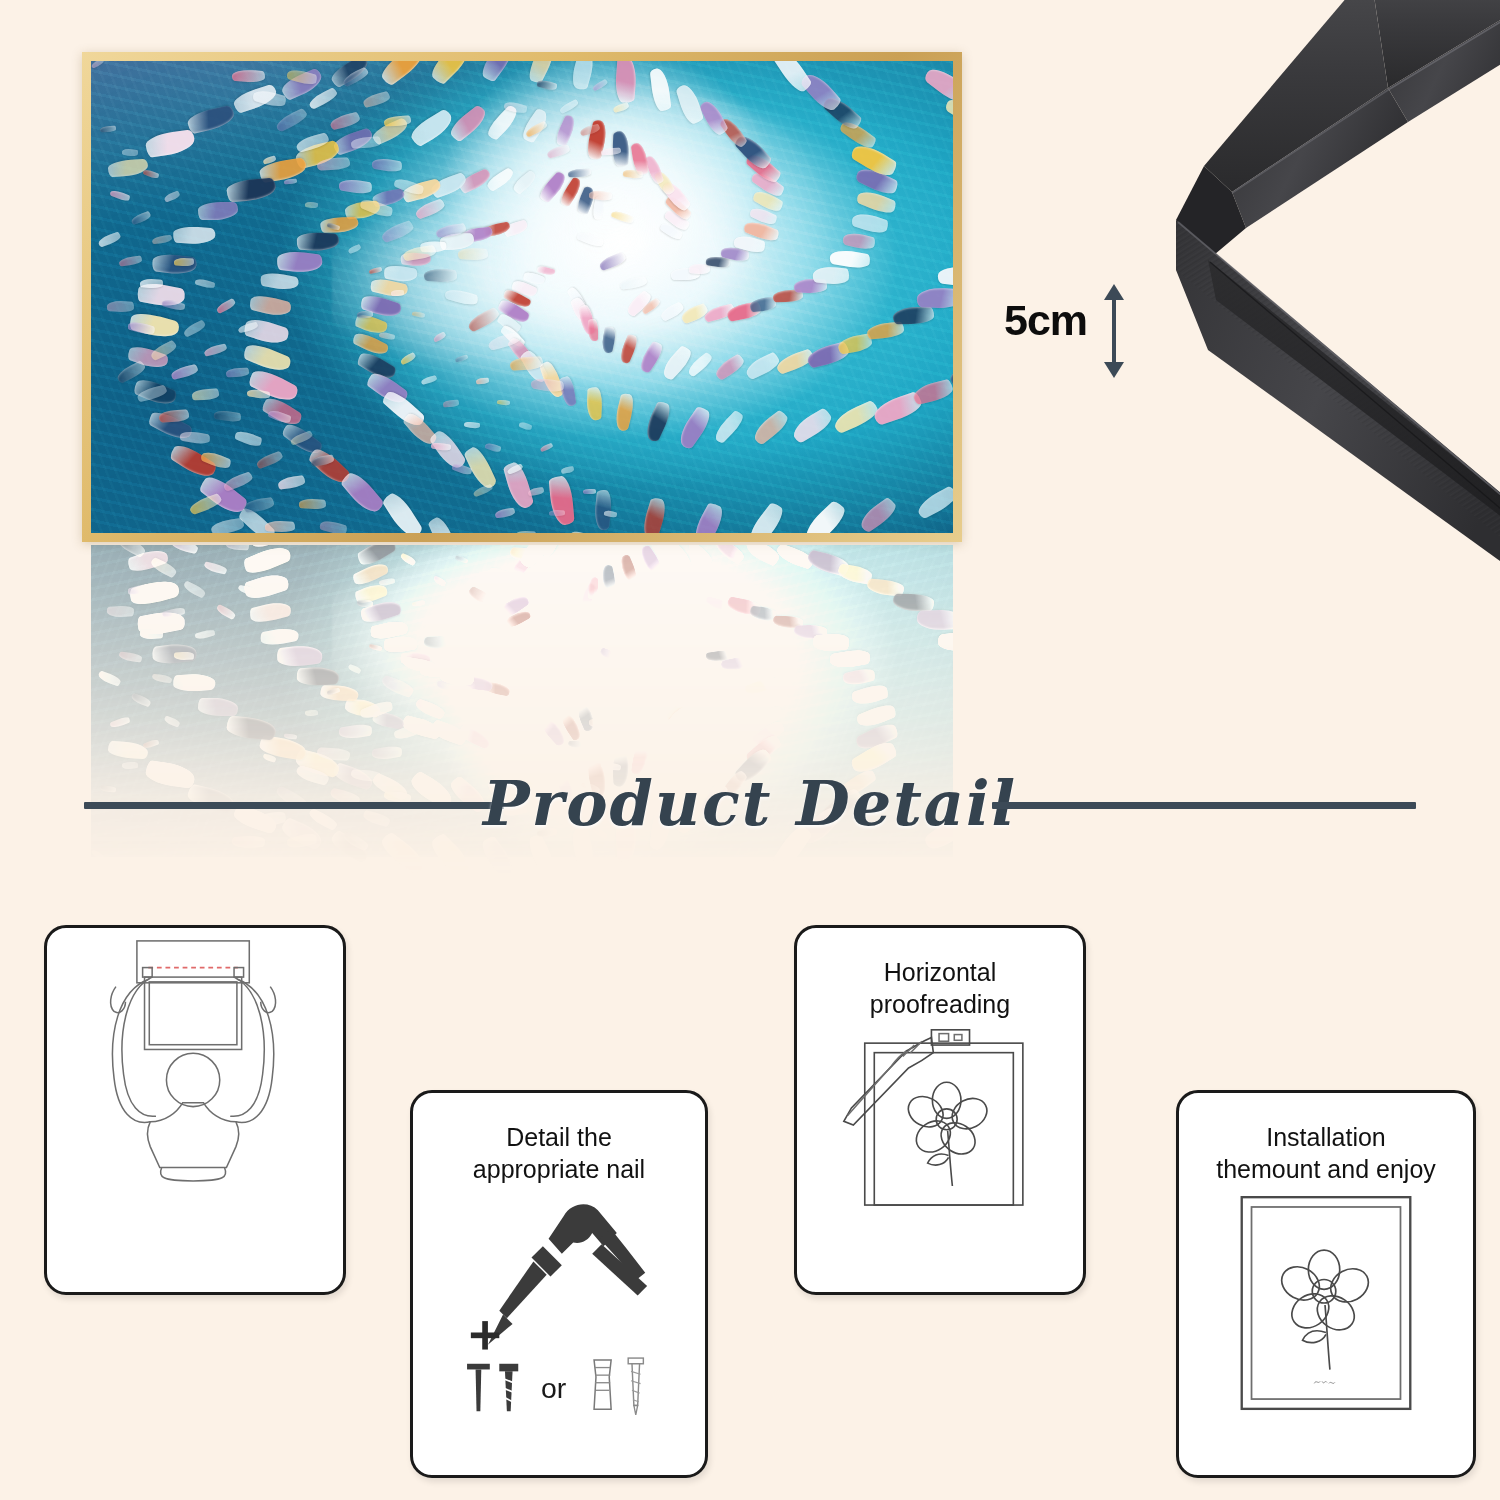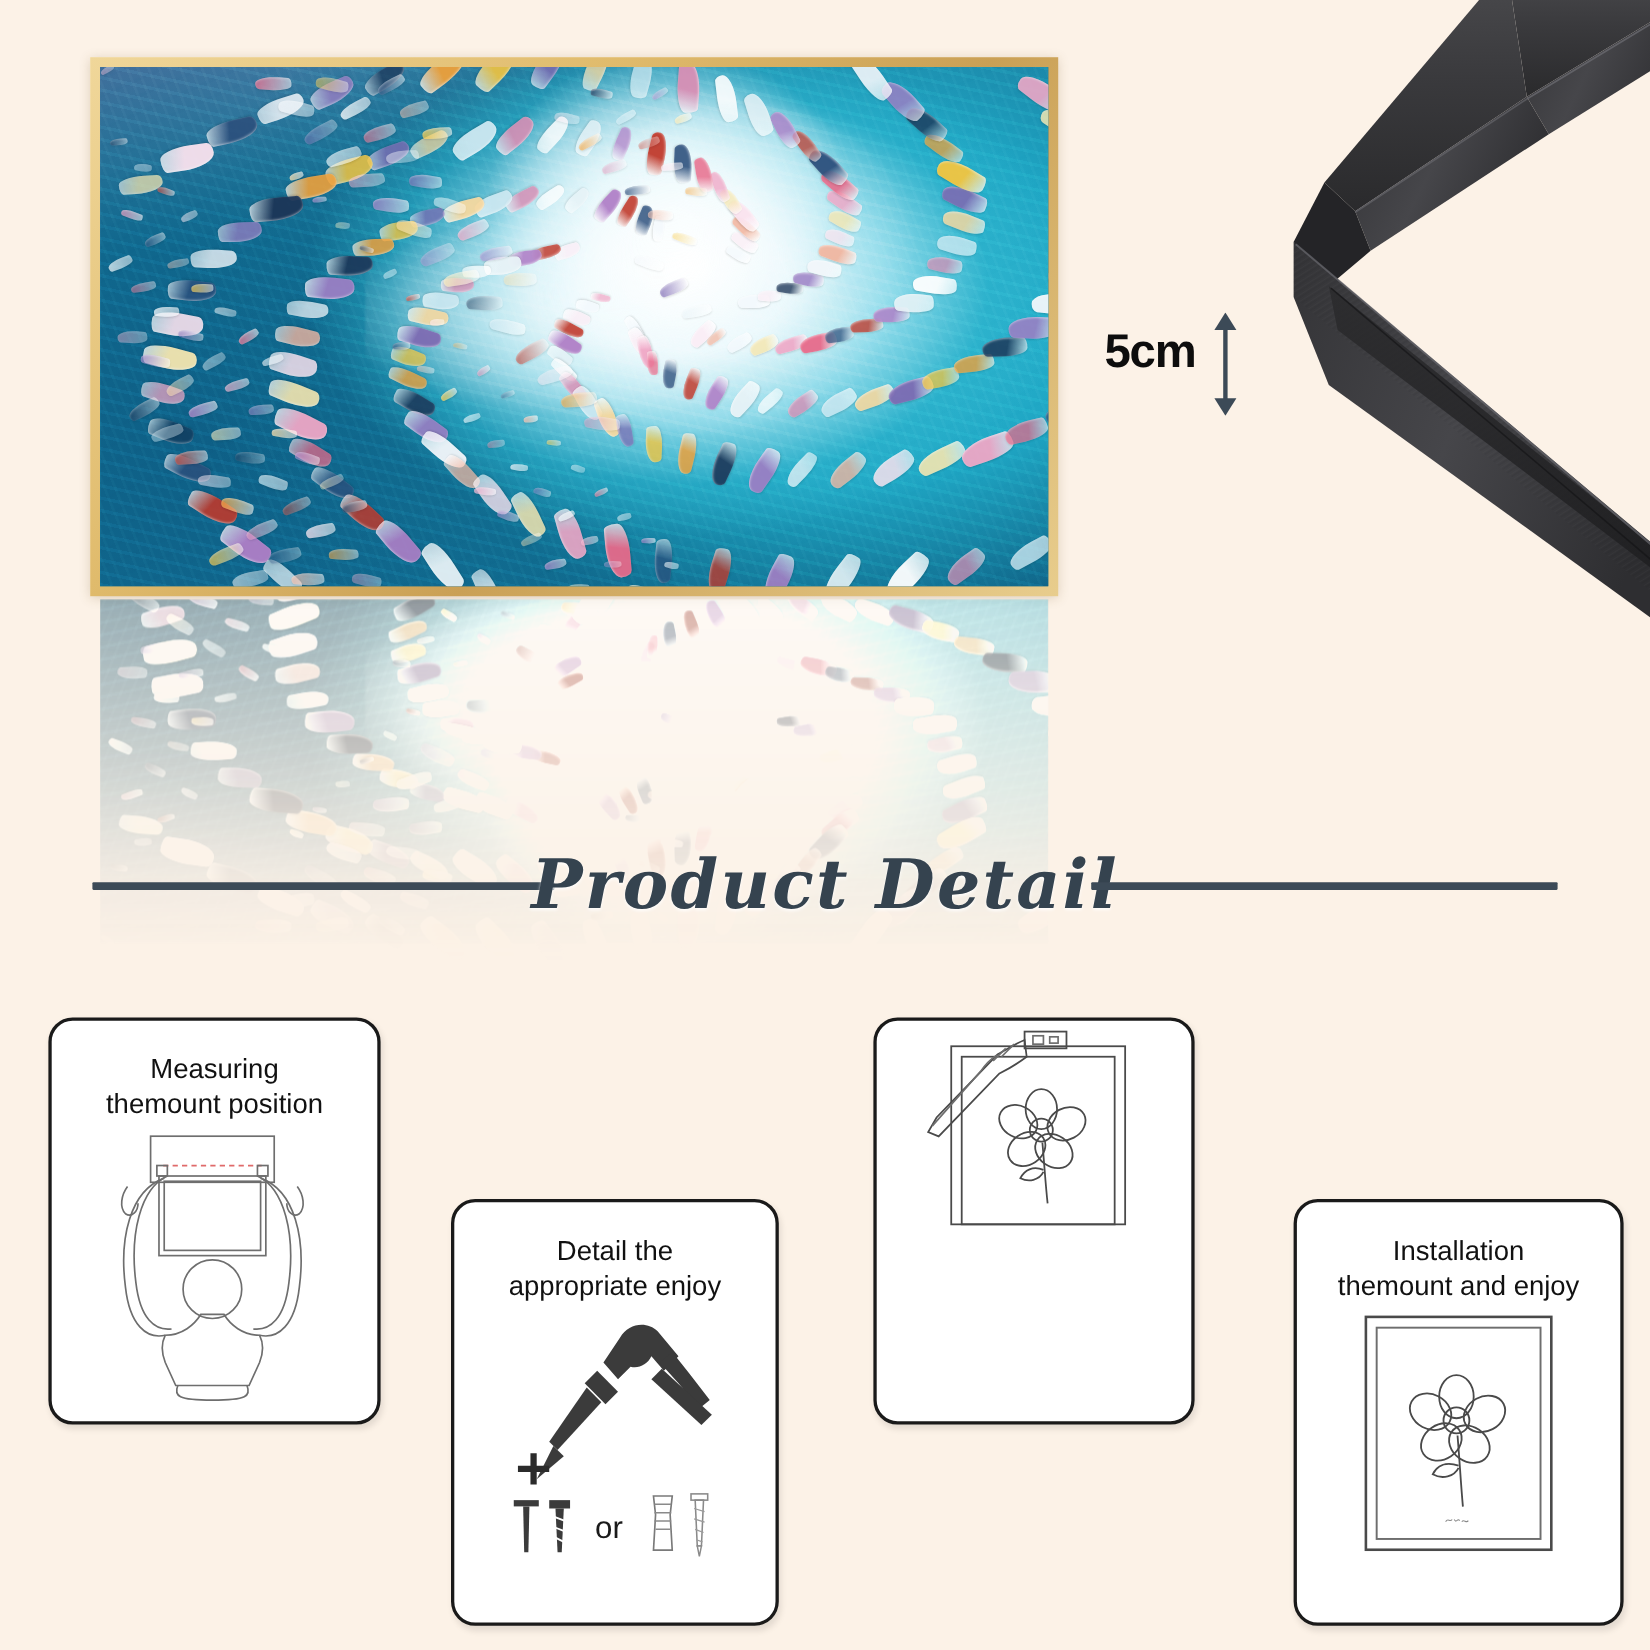--- a/index.html
+++ b/index.html
@@ -708,24 +708,20 @@
     </svg>
   </div>
 
   <div class="titleband">
     <div class="rule left"></div>
     <div class="title">Product Detail</div>
     <div class="rule right"></div>
   </div>
 
   <div class="card" id="card1">
-    <div class="card-title">
-      <div>Measuring</div>
-      <div>themount position</div>
-    </div>
     <div class="card-art">
       <svg viewBox="0 0 210 260" width="200" height="250">
 
         <rect x="44" y="6" width="118" height="44" class="lineart"></rect>
         <line x1="56" y1="34" x2="150" y2="34" class="dashred"></line>
         <rect x="50" y="34" width="10" height="10" class="lineart"></rect>
         <rect x="146" y="34" width="10" height="10" class="lineart"></rect>
 
         <rect x="52" y="44" width="102" height="76" class="lineart"></rect>
         <rect x="57" y="49" width="92" height="66" class="lineart"></rect>
@@ -742,21 +738,21 @@
 
         <path d="M58 196 C74 196 86 186 92 176 L114 176 C120 186 132 196 148 196 C152 204 152 212 148 222 L138 244 L68 244 L58 222 C54 212 54 204 58 196 Z" class="lineart"></path>
         <path d="M70 244 C66 254 70 258 103 258 C136 258 140 254 136 244" class="lineart"></path>
       </svg>
     </div>
   </div>
 
   <div class="card" id="card2">
     <div class="card-title">
       <div>Detail the</div>
-      <div>appropriate enjoy</div>
+      <div>appropriate nail</div>
     </div>
     <div class="card-art">
       <svg viewBox="0 0 230 240" width="218" height="228">
 
         <path d="M120 26 C128 12 146 10 156 20 L176 44 L162 58 L150 44 C146 52 138 56 130 54 L118 66 L104 50 Z" class="solidblk"></path>
         <path d="M158 50 L176 70 L196 94 L206 86 L186 60 L170 40 Z" class="solidblk"></path>
 
         <path d="M160 56 L208 100 L198 110 L150 66 Z" class="solidblk"></path>
 
         <path d="M98 58 L118 78 L106 90 L86 70 Z" class="solidblk"></path>
@@ -796,20 +792,24 @@
           <line x1="191" y1="190" x2="201" y2="193"></line>
           <line x1="191" y1="200" x2="201" y2="203"></line>
           <line x1="192" y1="210" x2="200" y2="213"></line>
           <line x1="193" y1="220" x2="199" y2="222"></line>
         </g>
       </svg>
     </div>
   </div>
 
   <div class="card" id="card3">
+    <div class="card-title">
+      <div>Horizontal</div>
+      <div>proofreading</div>
+    </div>
     <div class="card-art">
       <svg viewBox="0 0 210 210" width="200" height="200">
 
         <rect x="26" y="18" width="166" height="170" class="lineart-d"></rect>
         <rect x="36" y="28" width="146" height="160" class="lineart-d"></rect>
 
         <rect x="96" y="4" width="40" height="16" class="lineart-d" fill="#fff"></rect>
         <rect x="104" y="8" width="10" height="8" class="lineart" fill="#fff"></rect>
         <rect x="120" y="9" width="8" height="6" class="lineart" fill="#fff"></rect>
 

